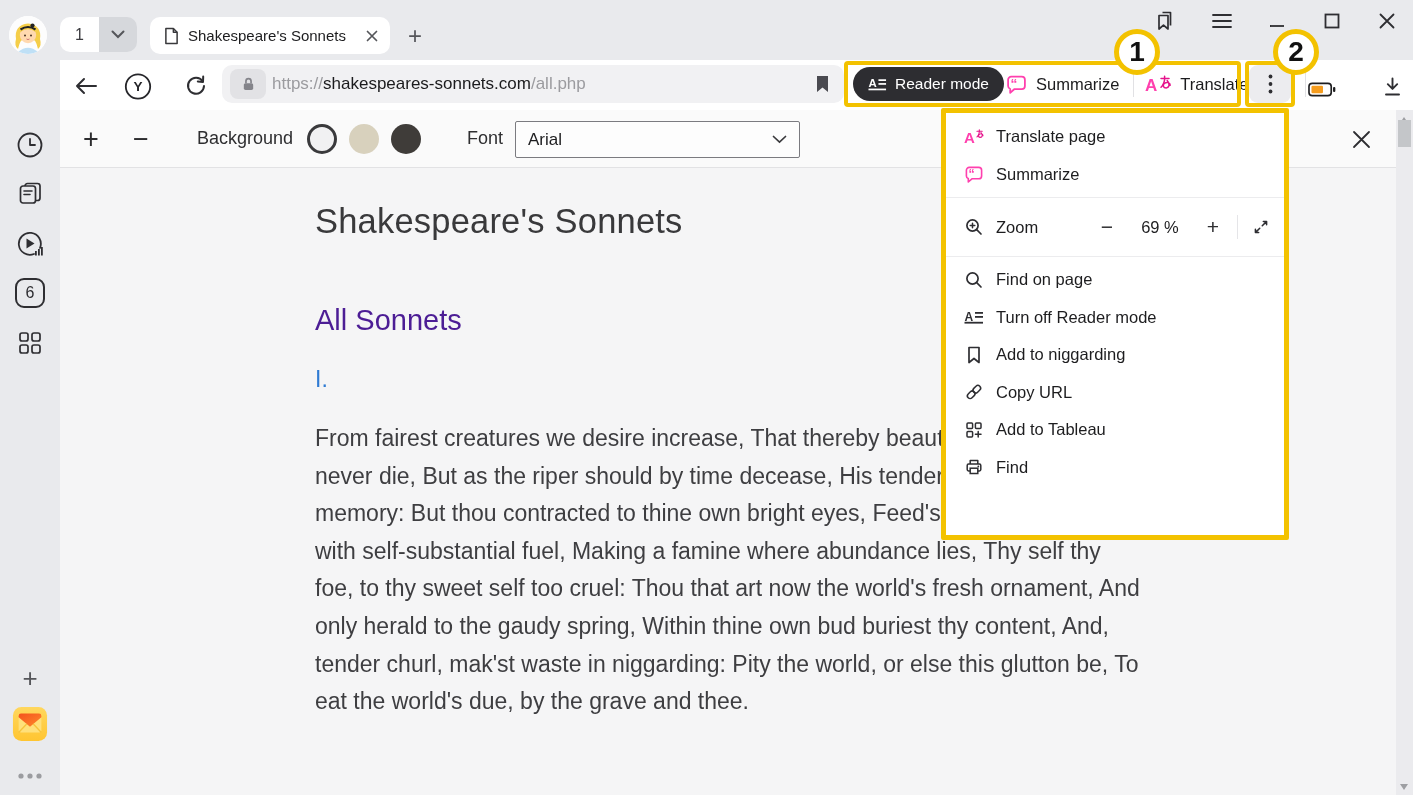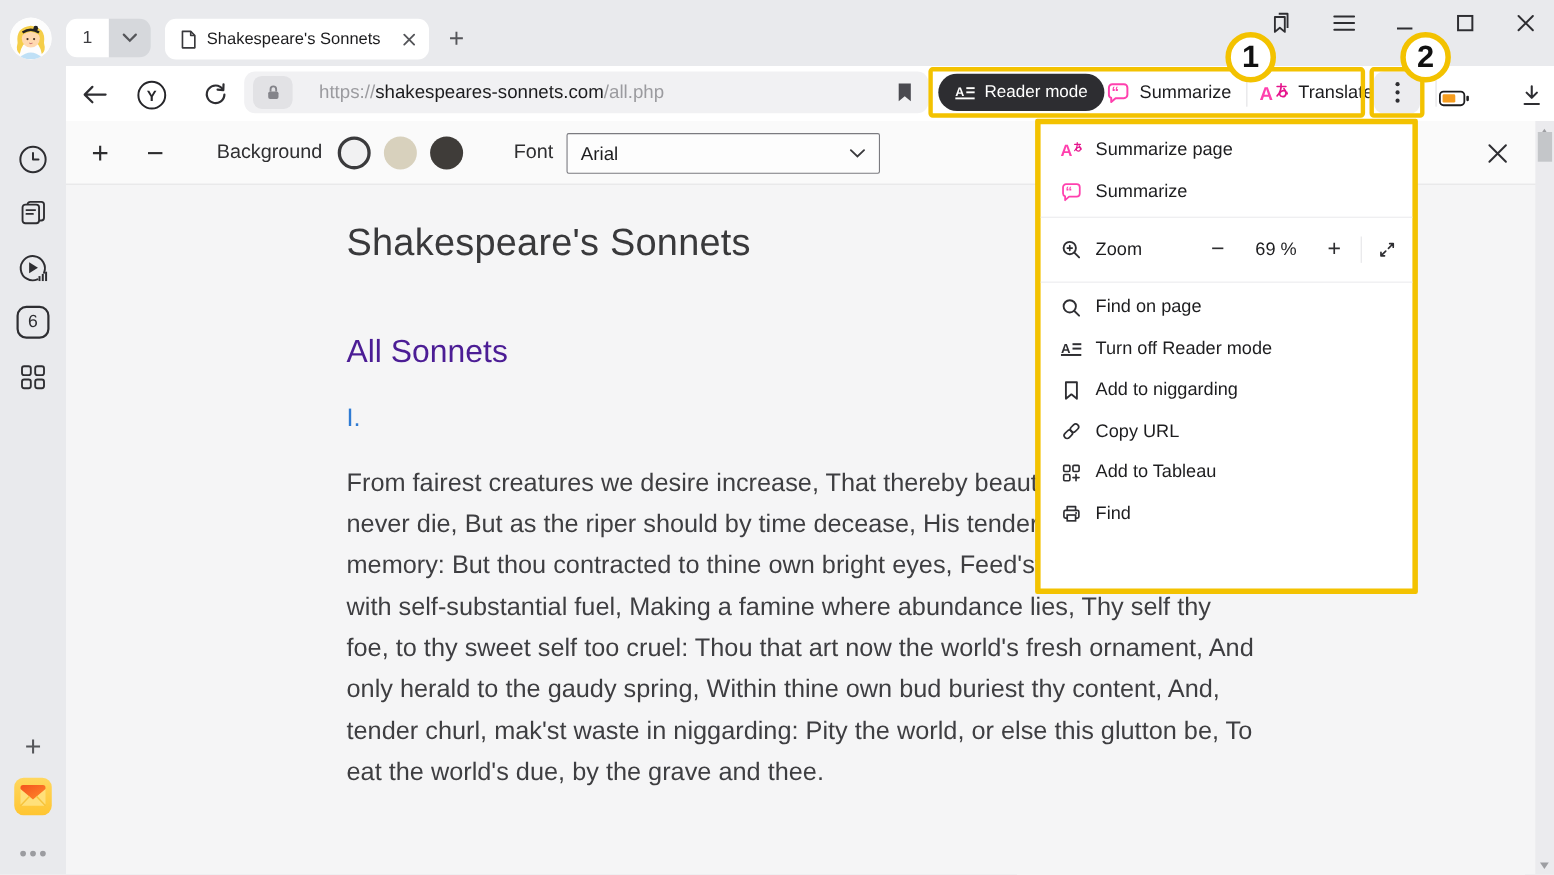--- a/index.html
+++ b/index.html
@@ -20,21 +20,21 @@
   .newtab{position:absolute;left:400px;top:21px;width:30px;height:30px;display:flex;align-items:center;justify-content:center;
     font-size:24px;color:#55565a;font-weight:300}
   .tbar-ico{position:absolute;top:8px;width:26px;height:26px;display:flex;align-items:center;justify-content:center}
 
   
   .toolbar{position:absolute;left:60px;top:60px;width:1353px;height:50px;background:#fff;}
   .nav-ico{position:absolute;top:12px;width:28px;height:28px;display:flex;align-items:center;justify-content:center}
   .omnibox{position:absolute;left:162px;top:5px;width:622px;height:38px;background:#f1f1f3;border-radius:10px;
     display:flex;align-items:center;padding:0 14px 0 8px}
   .lockchip{width:36px;height:30px;background:#e2e2e5;border-radius:8px;display:flex;align-items:center;justify-content:center;flex:none}
-  .url{margin-left:24px;font-size:17px;white-space:nowrap;flex:1}
+  .url{margin-left:6px;font-size:17px;white-space:nowrap;flex:1}
   .url .dim{color:#9b9b9f}
   .url .dom{color:#1b1b1d;font-weight:500}
   .pill{position:absolute;left:793px;top:7px;height:34px;background:#2d2d31;border-radius:17px;color:#fff;
     display:flex;align-items:center;gap:8px;padding:0 15px;font-size:15.5px}
   .txtbtn{position:absolute;top:7px;height:34px;display:flex;align-items:center;gap:8px;font-size:16.5px;color:#1c1c1e}
   .vdiv{position:absolute;top:13px;width:1px;height:24px;background:#e1e1e4}
   .dotsbtn{position:absolute;left:1189px;top:5px;width:42px;height:38px;background:#ececef;border-radius:9px;
     display:flex;align-items:center;justify-content:center}
   .tr-ico{display:inline-flex;align-items:flex-end;line-height:1}
   .tr-a{color:#FF40AE;font-weight:700;font-size:17px}
@@ -358,21 +358,21 @@
     <div>
       <div class="mitem">
         <span class="tr-ico" style="width:20px;justify-content:center">
           <span class="tr-a" style="font-size:15px">A</span>
           <svg width="11" height="11" viewBox="0 0 14 14" style="margin:0 0 6px 0">
             <path d="M3,3.6 h8" stroke="#E5148C" stroke-width="1.7" fill="none" stroke-linecap="round"></path>
             <path d="M6.6,1.2 c0.3,4.5 -0.8,8.5 -3.6,11" stroke="#E5148C" stroke-width="1.7" fill="none" stroke-linecap="round"></path>
             <path d="M9.2,5.5 c3.2,3.4 2,7.4 -1,7.4 c-3,0 -4,-3 -1.4,-4.8 c2.2,-1.5 5.4,-0.4 5.4,2.2" stroke="#E5148C" stroke-width="1.7" fill="none" stroke-linecap="round"></path>
           </svg>
         </span>
-        <span class="mlabel">Summarize page</span>
+        <span class="mlabel">Translate page</span>
       </div>
       <div class="mitem">
         <svg width="20" height="19" viewBox="0 0 21 20">
           <path d="M5.5,2.5 h10 a3,3 0 0 1 3,3 v6 a3,3 0 0 1 -3,3 h-7.2 l-3.8,3.4 v-3.6 a3,3 0 0 1 -2,-2.8 v-6 a3,3 0 0 1 3,-3 z" stroke="#FF40AE" stroke-width="1.7" fill="none" stroke-linejoin="round"></path>
           <text x="4.8" y="13.8" font-size="13" font-weight="700" fill="#FF40AE">“</text>
         </svg>
         <span class="mlabel">Summarize</span>
       </div>
     </div>
 

